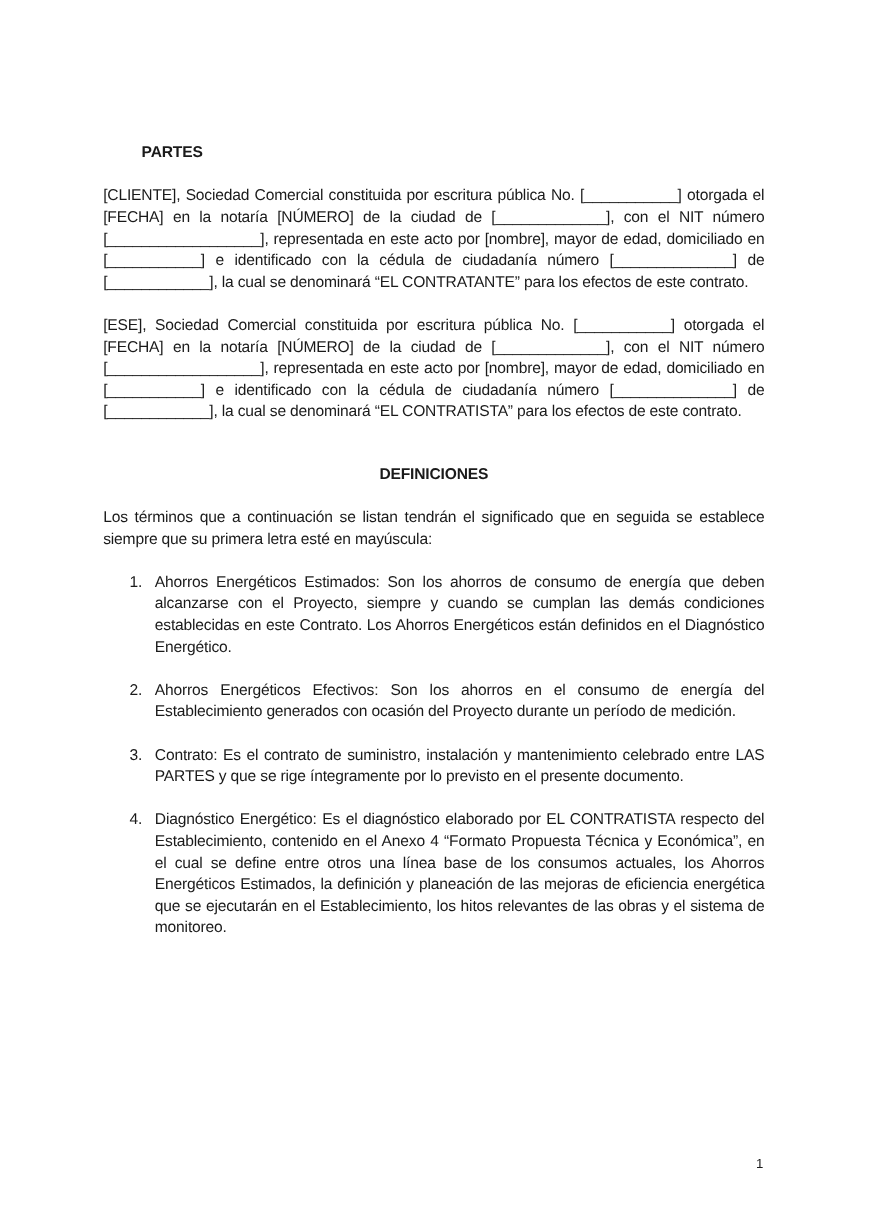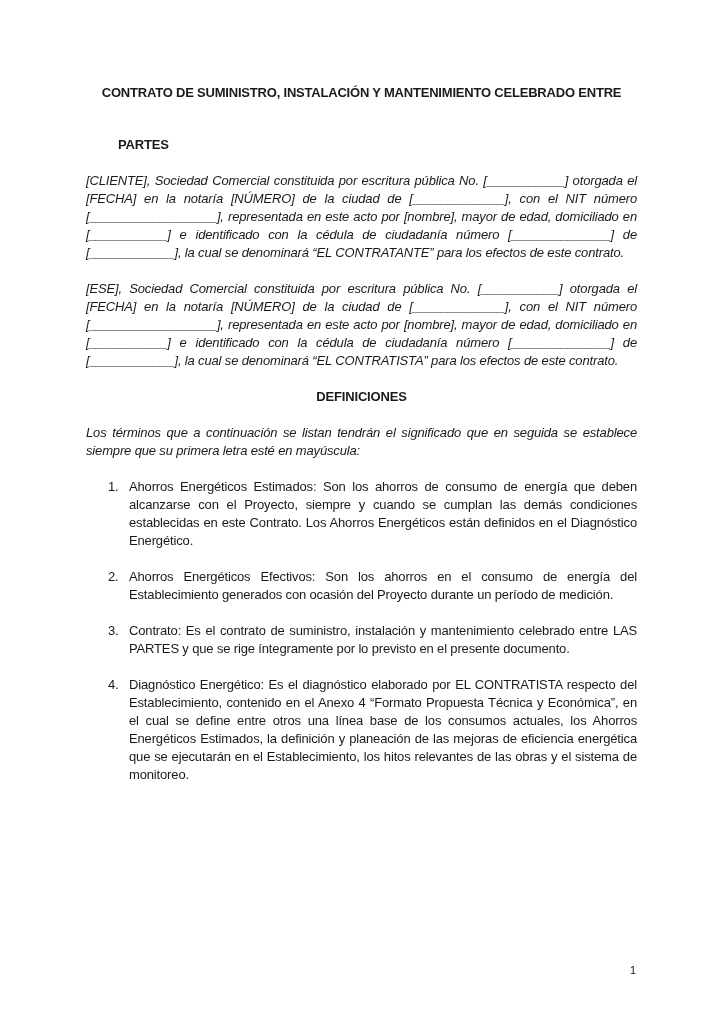--- a/index.html
+++ b/index.html
@@ -9,36 +9,35 @@
     font-family:"Liberation Sans", sans-serif;
     font-size:13px; line-height:18px; color:#1a1a1a;
     letter-spacing:-0.15px;
   }
   .title {
     text-align:center; font-weight:bold; font-size:13px; line-height:18px;
     margin:0 0 0 0; letter-spacing:-0.2px;
   }
   .title u { text-decoration:underline; }
   .h-left { font-weight:bold; margin-top:34px;padding-left:32px; }
-  .para { text-align:justify; margin-top:18px;font-style:italic; }
-  .h-center { text-align:center; font-weight:bold; margin-top:18px; }
+  .para { text-align:justify; margin-top:18px; }
+  .h-center { text-align:center; font-weight:bold; margin-top:34px; }
   ol.defs { list-style:none; margin:18px 0 0 0; padding:0; }
   ol.defs li { position:relative; padding-left:43px; text-align:justify; margin-bottom:18px; }
   ol.defs li .num { position:absolute; left:22px; top:0; }
   .page-number {
     position:absolute; left:630px; top:964px;
     font-family:"Liberation Sans", sans-serif; font-size:11px; color:#1a1a1a;
   }
 </style>
 </head>
 <body>
 
 <div class="page">
   <div class="title">
-    <div>CONTRATO DE SUMINISTRO, INSTALACIÓN Y MANTENIMIENTO CELEBRADO ENTRE</div>
   </div>
 
   <div class="h-left">PARTES</div>
 
   <p class="para" style="margin-bottom:0">[CLIENTE], Sociedad Comercial constituida por escritura pública No. [___________] otorgada el [FECHA] en la notaría [NÚMERO] de la ciudad de [_____________], con el NIT número [__________________], representada en este acto por [nombre], mayor de edad, domiciliado en [___________] e identificado con la cédula de ciudadanía número [______________] de [____________], la cual se denominará “EL CONTRATANTE” para los efectos de este contrato.</p>
 
   <p class="para" style="margin-bottom:0">[ESE], Sociedad Comercial constituida por escritura pública No. [___________] otorgada el [FECHA] en la notaría [NÚMERO] de la ciudad de [_____________], con el NIT número [__________________], representada en este acto por [nombre], mayor de edad, domiciliado en [___________] e identificado con la cédula de ciudadanía número [______________] de [____________], la cual se denominará “EL CONTRATISTA” para los efectos de este contrato.</p>
 
 
   <div class="h-center">DEFINICIONES</div>

